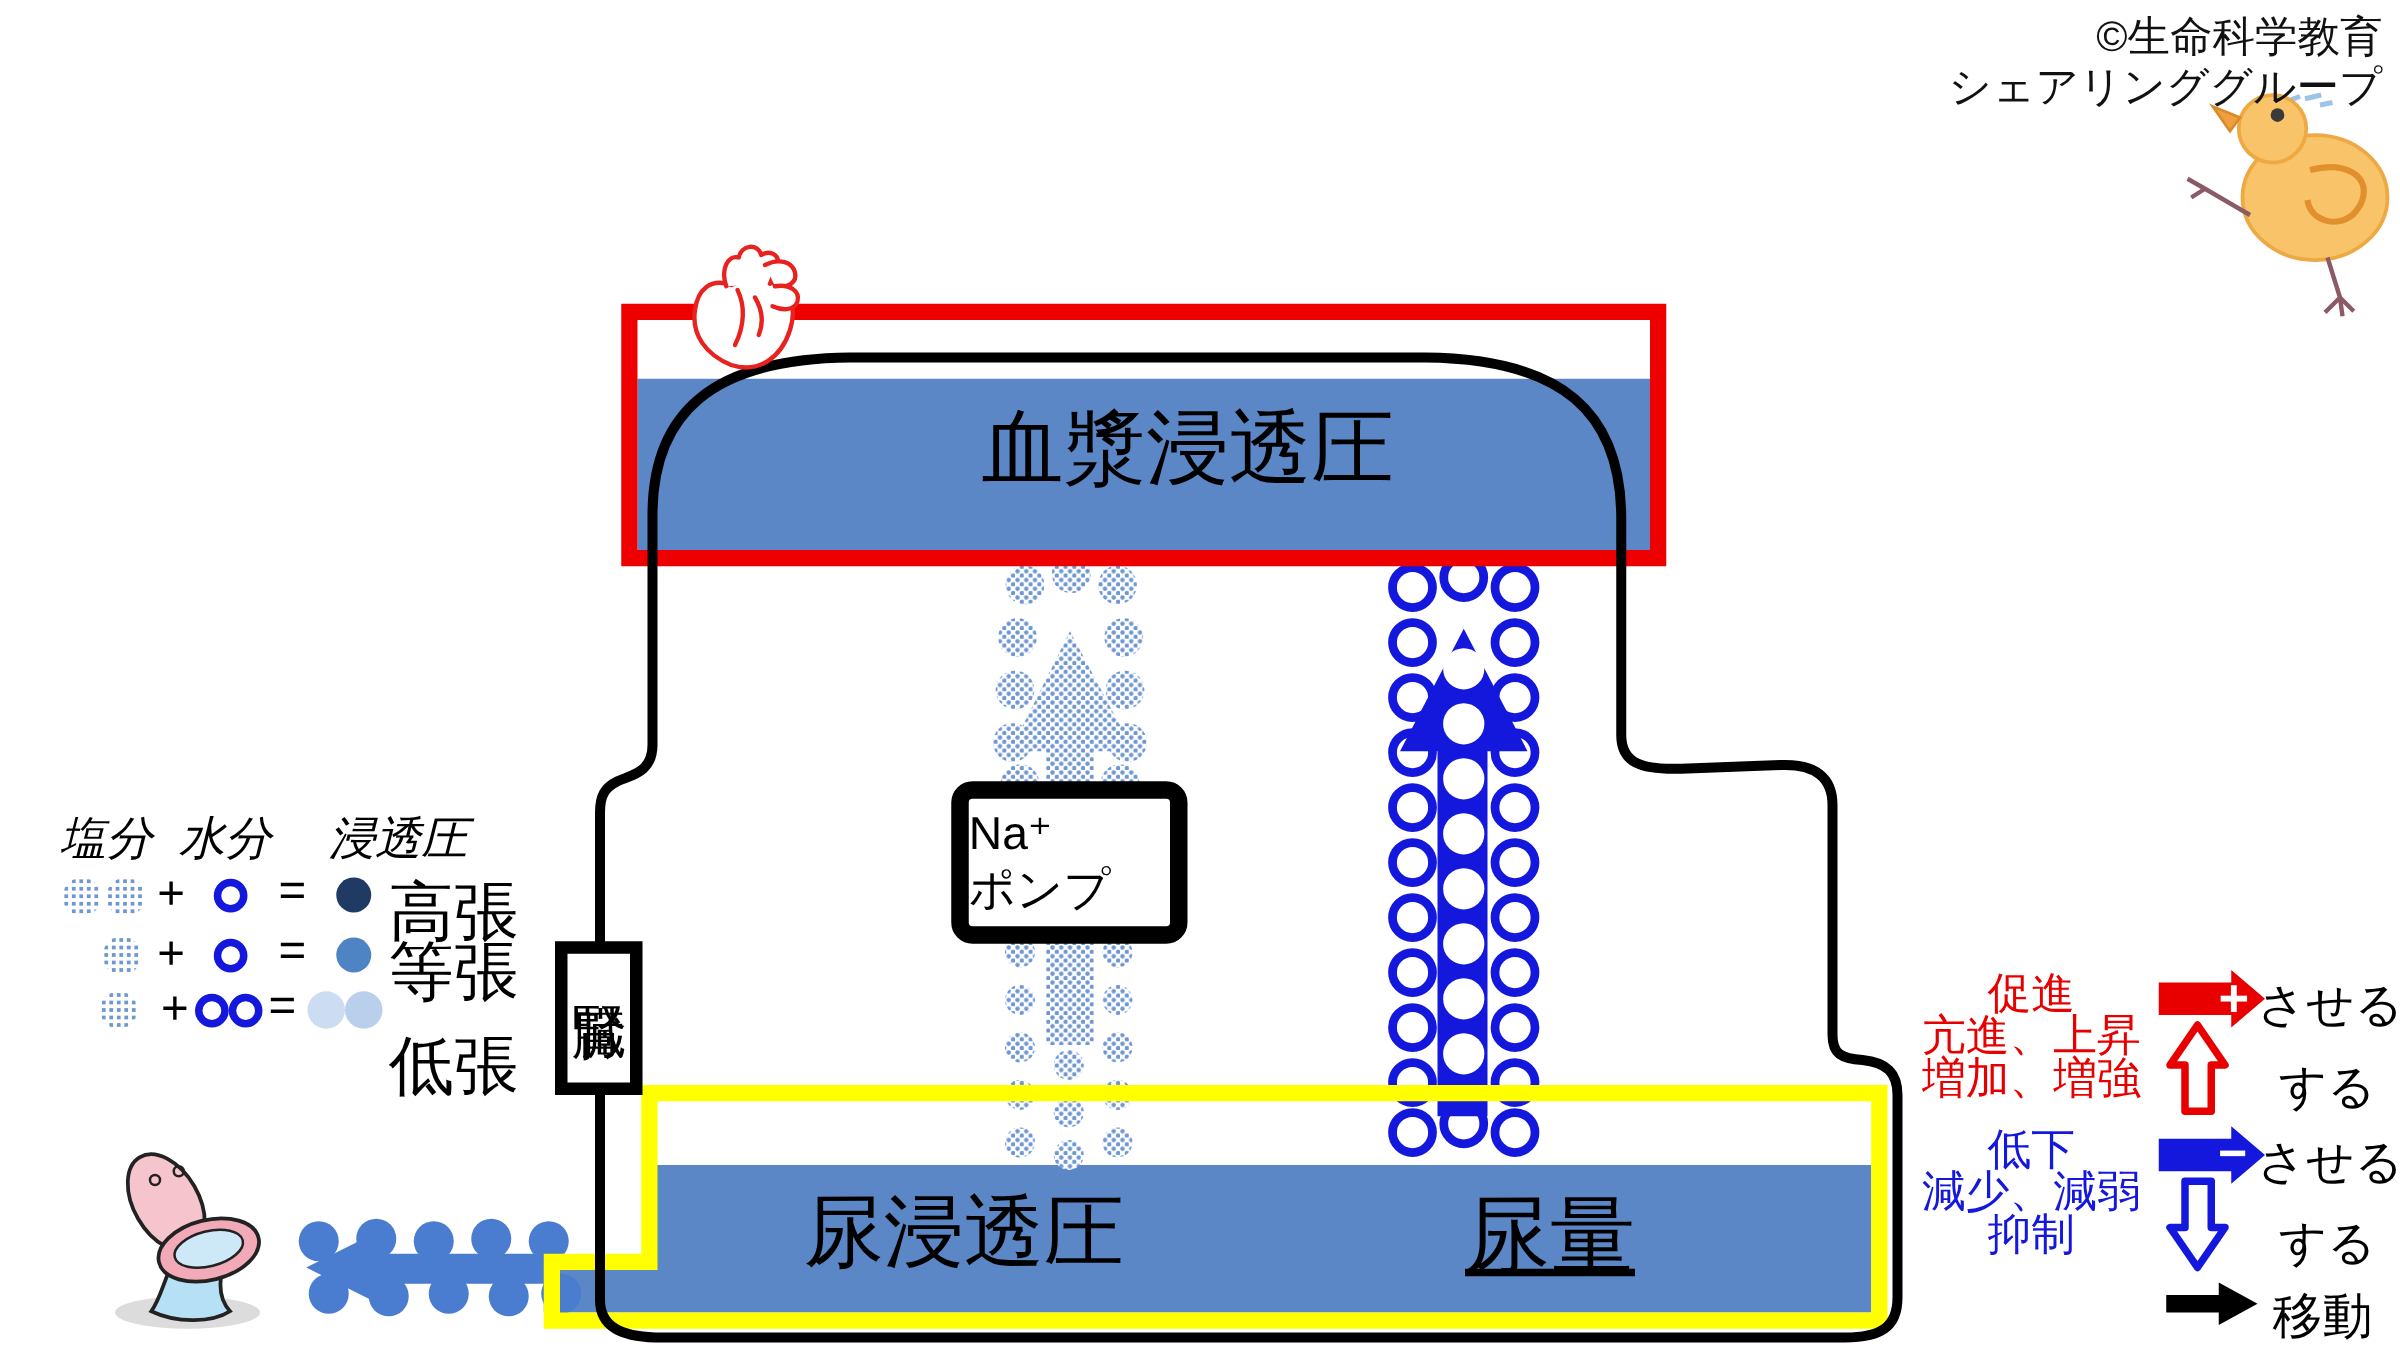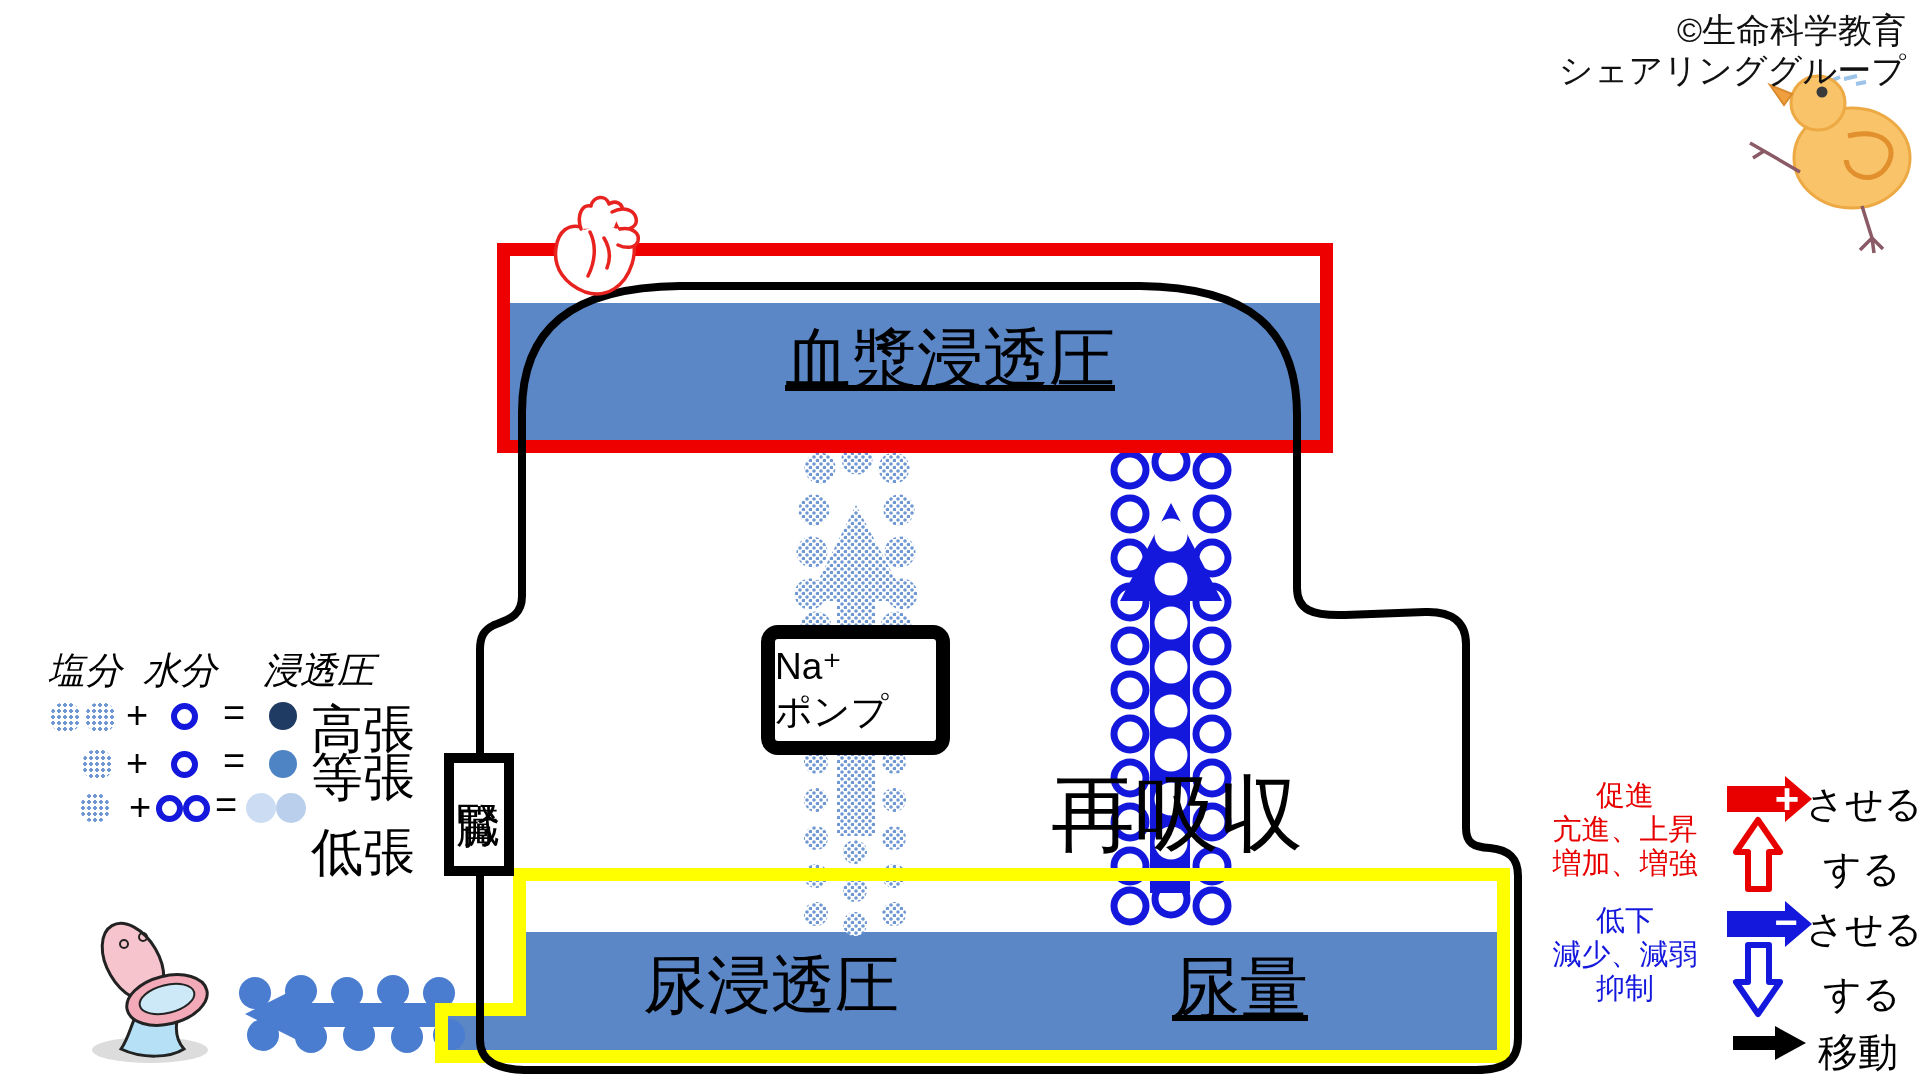--- a/index.html
+++ b/index.html
@@ -1,40 +1,40 @@
 <!DOCTYPE html>
 <html><head>
 <meta charset="utf-8">
 <style>
   html,body{margin:0;padding:0;background:#fff;}
   #canvas{position:relative;width:1920px;height:1080px;background:#fff;overflow:hidden;
           font-family:"Liberation Sans","DejaVu Sans",sans-serif;color:#000;}
   #basesvg{position:absolute;left:0;top:0;width:1920px;height:1080px;}
   .abs{position:absolute;white-space:nowrap;}
-  .lbl-plasma{left:690px;top:314px;width:520px;font-size:66px;text-align:center;text-decoration:underline;}
+  .lbl-plasma{left:690px;top:314px;width:520px;font-size:66px;text-align:center;}
   .lbl-urine-osmo{left:576px;top:942px;width:390px;font-size:64px;text-align:center;}
   .lbl-urine-vol{left:1040px;top:943px;width:268px;font-size:68px;text-align:right;text-decoration:underline;}
   .lbl-reabsorb{left:927px;top:758px;width:500px;font-size:84px;text-align:center;}
   .lbl-pump{left:775px;top:644px;width:162px;text-align:left;font-size:37px;line-height:45px;}
   .lbl-kidney{left:456px;top:769px;height:104px;font-size:44px;line-height:46px;
               writing-mode:vertical-rl;text-orientation:upright;}
   .copyright{right:14px;top:10px;text-align:right;font-size:34px;line-height:40px;color:#111;}
   
   .ton-header{top:646px;font-size:37px;font-style:italic;}
   .ton-label{font-size:52px;}
   .op{font-size:38px;width:34px;text-align:center;}
   .salt-dot{border-radius:50%;background-color:#fff;
     background-image:radial-gradient(#6f97d2 1.7px, rgba(0,0,0,0) 1.8px);
     background-size:6px 6px;}
   .ring{border:6px solid #1418dc;border-radius:50%;background:#fff;}
   .result{border-radius:50%;}
   
   .red-text{color:#e80000;}
   .blue-text{color:#1418dc;}
-  .eff-lines{width:240px;text-align:center;font-size:29px;line-height:34px;left:1505px;}
+  .eff-lines{width:240px;text-align:center;font-size:35px;line-height:34px;left:1505px;}
   .eff-word{font-size:38px;color:#000;}
 </style>
 </head>
 <body>
 
 <div id="canvas">
 
 <svg id="basesvg" viewBox="0 0 1920 1080">
   <defs>
     <pattern id="dotpat" width="7" height="7" patternUnits="userSpaceOnUse">
@@ -196,21 +196,20 @@
     <path d="M1727,911 H1785 V901 L1812,924 L1785,947 V937 H1727 Z" fill="#1418dc"></path>
     <text x="1786" y="936" font-size="40" font-weight="bold" fill="#fff" text-anchor="middle">−</text>
   </g>
   <path d="M1758,1014 L1736,982 H1748 V945 H1769 V982 H1780 Z" fill="#fff" stroke-width="6" stroke-linejoin="round" stroke="#1418dc"></path>
   <path d="M1733,1036 H1775 V1026 L1806,1043 L1775,1060 V1050 H1733 Z" fill="#000"></path>
 </svg>
 
 <div class="abs lbl-plasma">血漿浸透圧</div>
 <div class="abs lbl-urine-osmo">尿浸透圧</div>
 <div class="abs lbl-urine-vol">尿量</div>
-<div class="abs lbl-reabsorb">再吸収</div>
 <div class="abs lbl-pump">
   <div>Na⁺</div>
   <div>ポンプ</div>
 </div>
 <div class="abs lbl-kidney">腎臓</div>
 
 <div class="abs copyright">
   <div>©生命科学教育</div>
   <div>シェアリンググループ</div>
 </div>

